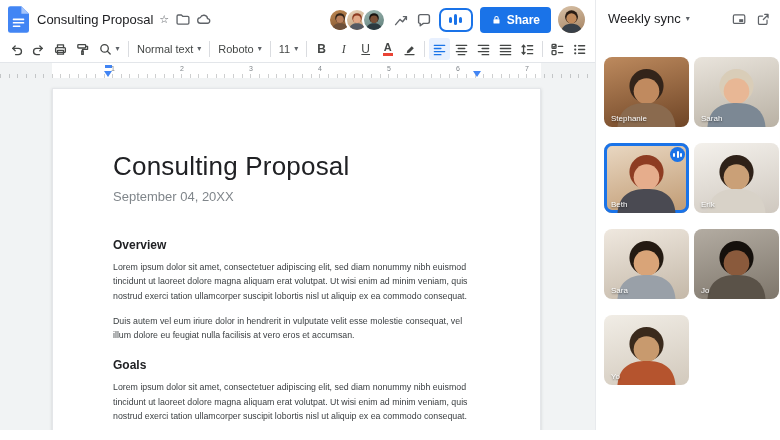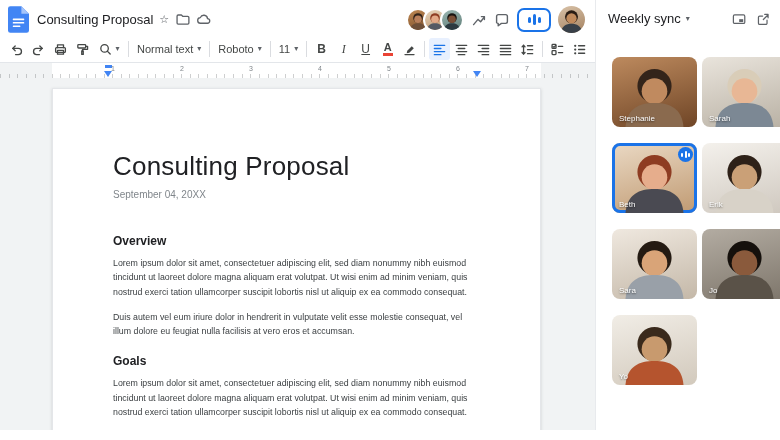--- a/index.html
+++ b/index.html
@@ -62,32 +62,32 @@
   .rnum { position:absolute; top:2px; font-size:7px; color:#80868b; }
   .mk { position:absolute; width:0; height:0; border-left:4px solid transparent; border-right:4px solid transparent;
         border-top:6px solid #4285f4; top:8px; cursor:ew-resize; }
   .mk-bar { position:absolute; left:105px; top:2px; width:7px; height:3px; background:#4285f4; cursor:ew-resize; }
 
   
   .canvas { flex:1; background:#f1f3f4; position:relative; overflow:hidden; }
   .page { position:absolute; left:52px; top:10px; width:489px; height:720px; background:#fff;
           border:1px solid #e4e6e9; box-shadow:0 1px 3px rgba(60,64,67,.18); padding:62px 60px 40px; cursor:text; }
   .page h1 { font-size:26px; font-weight:normal; color:#202124; margin-bottom:7px; letter-spacing:.2px; }
-  .page .date { font-size:10px; color:#80868b; margin-bottom:34px; }
+  .page .date { font-size:13px; color:#80868b; margin-bottom:34px; }
   .page h2 { font-size:12px; font-weight:bold; color:#202124; margin:16px 0 8px; }
   .page p { font-size:8.8px; line-height:1.62; color:#3c4043; margin-bottom:11px; }
 
   
   .meet { width:185px; flex-shrink:0; background:#fff; border-left:1px solid #e8eaed; display:flex; flex-direction:column; }
   .meet-head { display:flex; align-items:center; padding:11px 10px 0 12px; }
   .meet-title-wrap { display:flex; align-items:center; gap:5px; flex:1; font-size:13px; color:#202124; cursor:pointer; }
   .sicon { margin-left:10px; color:#5f6368; display:flex; cursor:pointer; }
   .sicon svg { width:14px; height:14px; }
 
-  .tiles { margin-top:31px; padding:0 4px 0 16px; display:grid; grid-template-columns:85px 85px; gap:16px 5px; }
+  .tiles { margin-top:31px; padding:0 4px 0 8px; display:grid; grid-template-columns:85px 85px; gap:16px 5px; }
   .tile { position:relative; width:85px; height:70px; border-radius:8px; overflow:hidden; cursor:pointer;
           background:linear-gradient(165deg, var(--bg1,#ccc), var(--bg2,#888)); }
   .tile.active { outline:3px solid #1a73e8; outline-offset:-3px; }
   .person { position:absolute; inset:0; width:100%; height:100%; }
   .p-hair { fill:var(--hair,#333); } .p-head { fill:var(--skin,#c90); } .p-body { fill:var(--shirt,#555); }
   .tname { position:absolute; left:7px; bottom:4px; font-size:8px; color:#fff; text-shadow:0 1px 2px rgba(0,0,0,.55); }
   .mic { position:absolute; top:4px; right:4px; width:15px; height:15px; border-radius:50%; background:#1a73e8;
          display:flex; align-items:center; justify-content:center; gap:1.5px; }
   .mic i { width:2px; background:#fff; border-radius:1px; display:block; }
   .mic i:nth-child(1){height:4px} .mic i:nth-child(2){height:7px} .mic i:nth-child(3){height:4px}
@@ -162,20 +162,27 @@
         <span class="hicon">
           <svg class="ic" viewBox="0 0 16 16" style="width:16px;height:16px">
               <path d="M4.4 2.6 h7.2 a1.8 1.8 0 0 1 1.8 1.8 v5.2 a1.8 1.8 0 0 1 -1.8 1.8 H7.4 L4.2 13.8 V11.4 h-.2 A1.4 1.4 0 0 1 2.6 9.6 V4.4 a1.8 1.8 0 0 1 1.8 -1.8 z"></path>
             </svg>
         </span>
         <span class="meet-chip">
             <i></i>
             <i></i>
             <i></i>
           </span>
+        <button class="share-btn">
+          <svg viewBox="0 0 16 16" width="11" height="12">
+            <rect x="3.6" y="6.8" width="8.8" height="6.4" rx="1" fill="#fff"></rect>
+            <path d="M5.6 6.8 V5.2 a2.4 2.4 0 0 1 4.8 0 v1.6" stroke="#fff" stroke-width="1.5" fill="none"></path>
+          </svg>
+          <span>Share</span>
+        </button>
         <span class="avatar user-av" style="--bg1: #d9c2a8; --bg2: #a3815f; --skin: #c08a5c; --hair: #2a1d14; --shirt: #384048;">
           <svg viewBox="0 0 100 100">
             <circle class="p-hair" cx="50" cy="40" r="24"></circle>
               <circle class="p-head" cx="50" cy="46" r="19"></circle>
             <path class="p-body" d="M10 100 C14 74 30 66 50 66 C70 66 86 74 90 100 Z"></path>
           </svg>
         </span>
       </div>
     </header>
 

